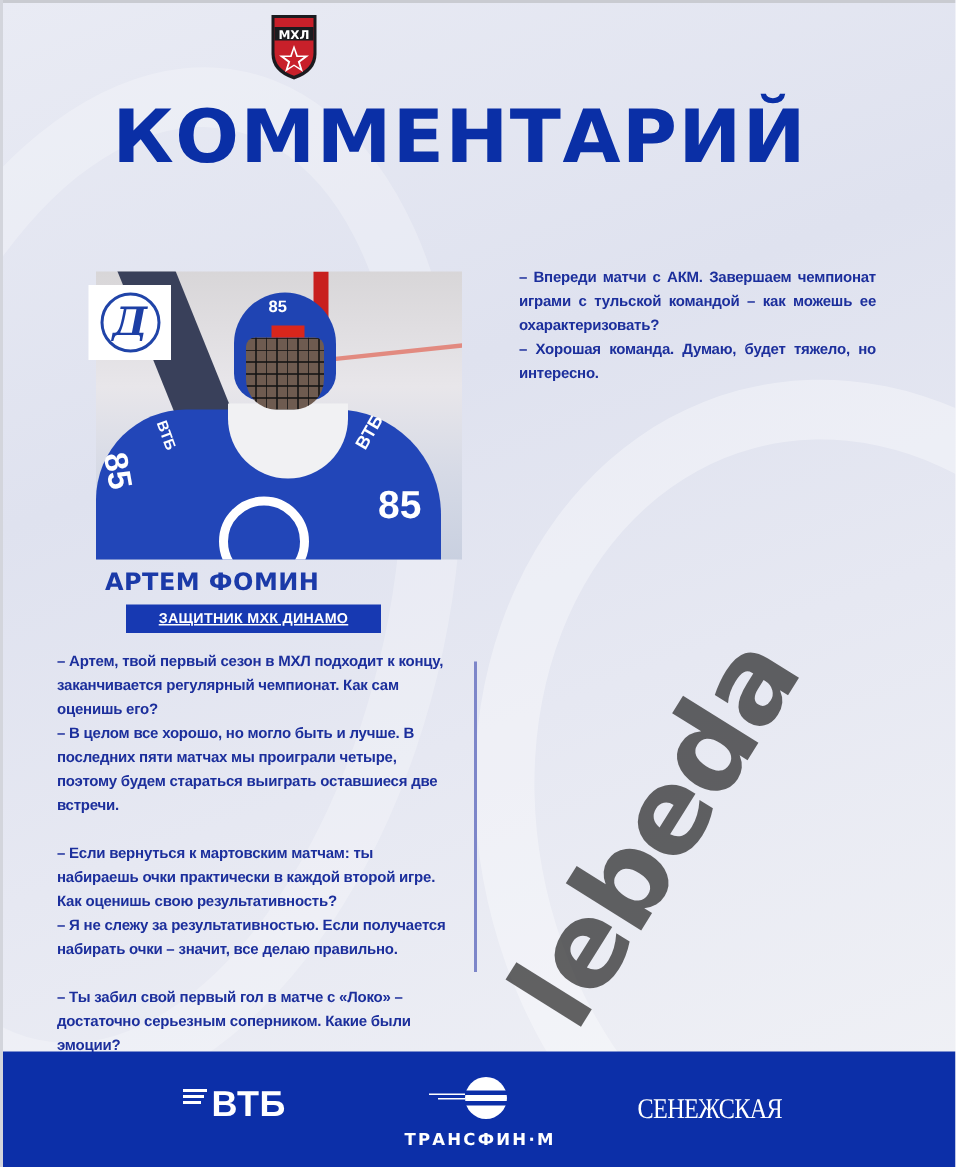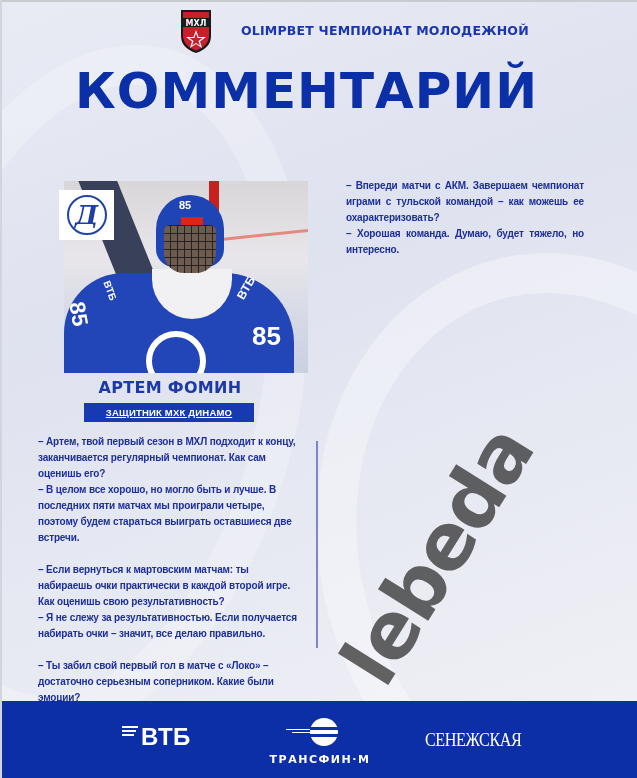--- a/index.html
+++ b/index.html
@@ -72,21 +72,21 @@
   .photo .crest { position: absolute; left: 82px; top: 150px; width: 60px; height: 60px; border: 6px solid #fff; border-radius: 50%; }
 
   .club-logo {
     position: absolute; left: 59px; top: 190px; width: 55px; height: 50px;
     background: #fff; display: flex; align-items: center; justify-content: center;
   }
   .club-logo .ring { width: 40px; height: 40px; border-radius: 50%; border: 2px solid #2044a8; display: flex; align-items: center; justify-content: center; }
   .club-logo .letter { font-family: "DejaVu Serif", serif; font-style: italic; font-weight: 700; color: #1d3fa5; font-size: 26px; line-height: 26px; }
 
   .player-name {
-    position: absolute; left: 70px; top: 378px; width: 200px; text-align: center;
+    position: absolute; left: 70px; top: 378px; width: 200px; 
     font-family: "DejaVu Sans", sans-serif; font-weight: 700; font-size: 16px; color: #1b3aa8;
     letter-spacing: 0.3px;
   }
   .player-role {
     position: absolute; left: 84px; top: 403px; width: 170px; height: 19px;
     background: #1739b2; color: #fff; font-size: 9.5px; font-weight: 700;
     display: flex; align-items: center; justify-content: center; letter-spacing: 0.2px; text-decoration: underline;
   }
 
   .text-block {
@@ -144,21 +144,20 @@
       <svg width="34" height="46" viewBox="0 0 34 46">
         <path d="M2 2 H32 V28 Q32 40 17 45 Q2 40 2 28 Z" fill="#1b1b1f"></path>
         <path d="M4 4 H30 V27 Q30 38 17 42.5 Q4 38 4 27 Z" fill="#c8202a"></path>
         <rect x="4" y="10" width="26" height="9" fill="#1b1b1f"></rect>
         <text x="17" y="18" text-anchor="middle" font-family="DejaVu Sans, sans-serif" font-weight="700" font-size="8" fill="#fff">МХЛ</text>
         <polygon points="17,22 19.5,29 27,29 21,33.5 23,40 17,36 11,40 13,33.5 7,29 14.5,29" fill="#fff"></polygon>
         <polygon points="17,25 18.6,30 23.5,30 19.5,33 21,37.5 17,35 13,37.5 14.5,33 10.5,30 15.4,30" fill="#c8202a"></polygon>
       </svg>
     </div>
     <div class="header-title">
-      <div>OLIMPBET ЧЕМПИОНАТ МОЛОДЕЖНОЙ</div>
     </div>
   </div>
 
   <div class="page-title">КОММЕНТАРИЙ</div>
 
   <div class="photo">
     <div class="stick"></div>
     <div class="goal-post"></div>
     <div class="red-line"></div>
     <div class="jersey"></div>

